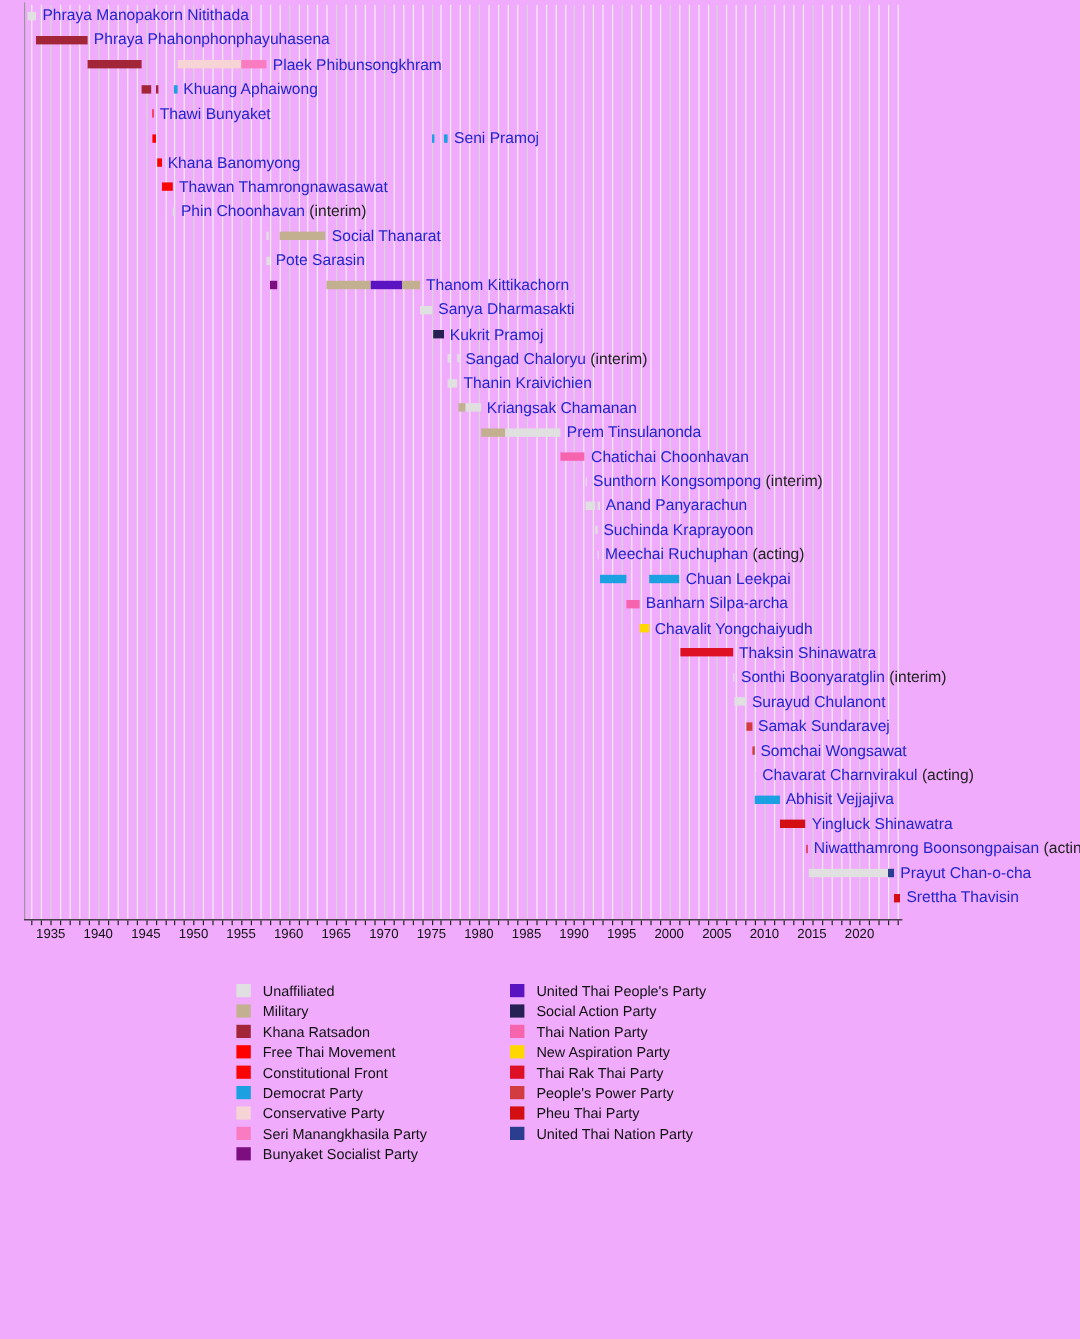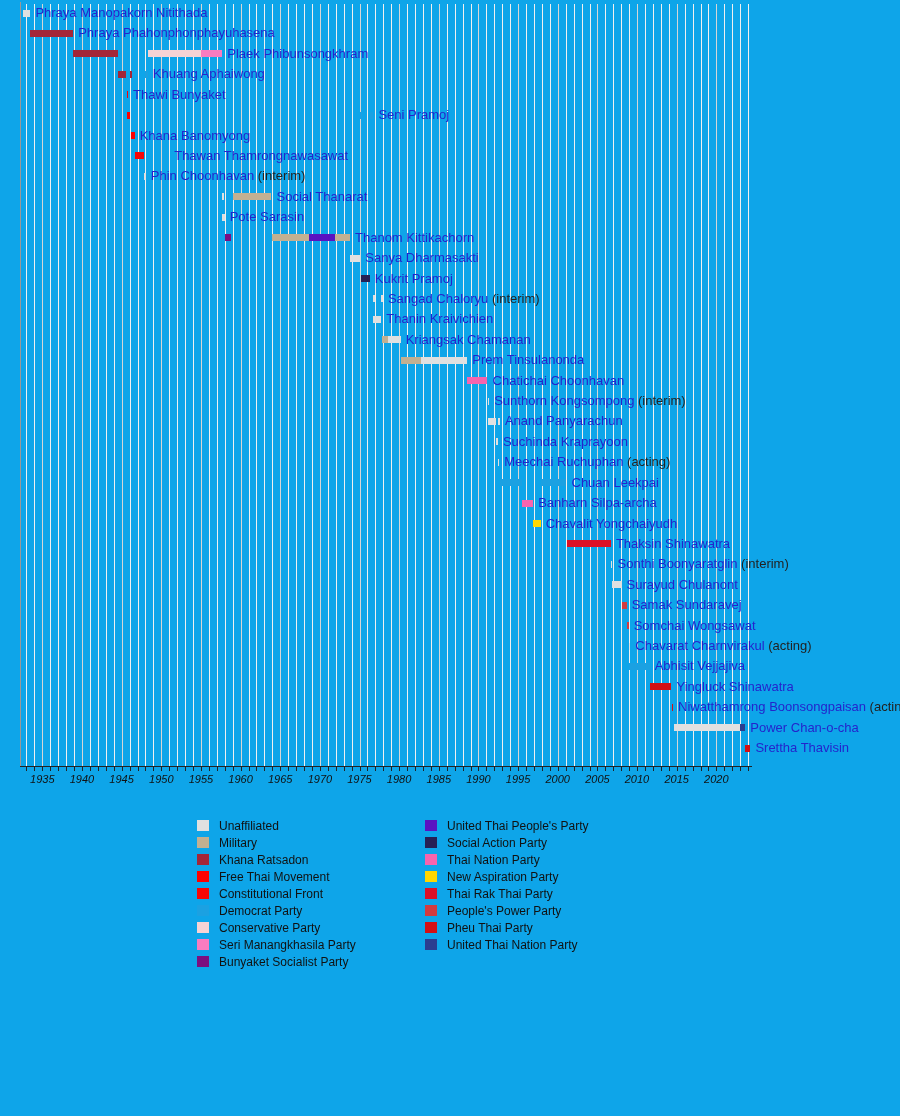--- a/index.html
+++ b/index.html
@@ -1,28 +1,28 @@
 <!DOCTYPE html>
 <html><head>
 <meta charset="utf-8">
 <style>
   html,body{margin:0;padding:0;background:#fff;}
   #canvas{
-    position:relative;width:900px;height:1116px;background:#0ea5e9;overflow:hidden;
+    position:relative;width:900px;height:1116px;background:#f0abfc;overflow:hidden;
     font-family:"Liberation Sans",sans-serif;
   }
   #plot{position:absolute;left:0;top:0;width:900px;height:770px;}
   .grid{position:absolute;top:4px;width:1px;height:762px;background:#f0f0f0;}
   .grid.major{background:#d6d6d6;}
   .spine{position:absolute;left:20px;top:2px;width:1px;height:764px;background:#999;}
   .axis-line{position:absolute;left:20px;top:766px;width:732px;height:1px;background:#222;}
   .axis-tick{position:absolute;top:767px;width:1px;height:4px;background:#222;}
   .axis-label{
     position:absolute;top:773px;width:40px;margin-left:-20px;text-align:center;
-    font-size:11px;color:#111;font-style:italic;
+    font-size:11px;color:#111;
   }
   .seg{position:absolute;height:7px;}
   .row-label{position:absolute;height:14px;line-height:14px;white-space:nowrap;font-size:13px;}
   .row-label .nm{color:#2424cc;}
   .row-label .note{color:#222;}
   #legend{position:absolute;left:0;top:812px;width:900px;height:170px;}
   .lg-item{position:absolute;height:14px;}
   .lg-sw{position:absolute;left:0;top:1px;width:12px;height:11px;}
   .lg-tx{position:absolute;left:22px;top:0;line-height:14px;font-size:12px;color:#111;white-space:nowrap;}
 </style>
@@ -138,21 +138,21 @@
       <div class="row-label" style="left: 152.8px; top: 67.3px;"><span class="nm">Khuang Aphaiwong</span></div>
       <div class="seg" title="" style="left: 126.5px; top: 91.2px; width: 1.6px; height: 7px; background: rgb(254, 0, 0);"></div>
       <div class="row-label" style="left: 133.1px; top: 87.7px;"><span class="nm">Thawi Bunyaket</span></div>
       <div class="seg" title="" style="left: 127.3px; top: 111.6px; width: 2.6px; height: 7px; background: rgb(254, 0, 0);"></div>
       <div class="seg" title="" style="left: 360.3px; top: 111.6px; width: 1.6px; height: 7px; background: rgb(27, 161, 226);"></div>
       <div class="seg" title="" style="left: 369.8px; top: 111.6px; width: 3.6px; height: 7px; background: rgb(27, 161, 226);"></div>
       <div class="row-label" style="left: 378.4px; top: 108.1px;"><span class="nm">Seni Pramoj</span></div>
       <div class="seg" title="" style="left: 131.1px; top: 132px; width: 3.6px; height: 7px; background: rgb(254, 0, 0);"></div>
       <div class="row-label" style="left: 139.7px; top: 128.5px;"><span class="nm">Khana Banomyong</span></div>
       <div class="seg" title="" style="left: 134.7px; top: 152.4px; width: 9.5px; height: 7px; background: rgb(249, 5, 5);"></div>
-      <div class="row-label" style="left: 149.2px; top: 148.9px; margin-left: 25px;"><span class="nm">Thawan Thamrongnawasawat</span></div>
+      <div class="row-label" style="left: 149.2px; top: 148.9px;"><span class="nm">Thawan Thamrongnawasawat</span></div>
       <div class="seg" title="" style="left: 144.2px; top: 172.9px; width: 1.6px; height: 7px; background: rgb(224, 224, 224);"></div>
       <div class="row-label" style="left: 150.8px; top: 169.4px;"><span class="nm">Phin Choonhavan</span><span class="note"> (interim)</span></div>
       <div class="seg" title="" style="left: 222.3px; top: 193.3px; width: 1.6px; height: 7px; background: rgb(224, 224, 224);"></div>
       <div class="seg" title="" style="left: 233.4px; top: 193.3px; width: 38.1px; height: 7px; background: rgb(195, 176, 145);"></div>
       <div class="row-label" style="left: 276.5px; top: 189.8px;"><span class="nm">Social Thanarat</span></div>
       <div class="seg" title="" style="left: 222.3px; top: 213.7px; width: 2.4px; height: 7px; background: rgb(224, 224, 224);"></div>
       <div class="row-label" style="left: 229.7px; top: 210.2px;"><span class="nm">Pote Sarasin</span></div>
       <div class="seg" title="" style="left: 224.7px; top: 234.1px; width: 6.3px; height: 7px; background: rgb(125, 14, 128);"></div>
       <div class="seg" title="" style="left: 271.5px; top: 234.1px; width: 37.3px; height: 7px; background: rgb(195, 176, 145);"></div>
       <div class="seg" title="" style="left: 308.7px; top: 234.1px; width: 26.2px; height: 7px; background: rgb(90, 19, 193);"></div>
@@ -204,21 +204,21 @@
       <div class="seg" title="" style="left: 628.7px; top: 642.5px; width: 1.6px; height: 7px; background: rgb(224, 224, 224);"></div>
       <div class="row-label" style="left: 635.3px; top: 639px;"><span class="nm">Chavarat Charnvirakul</span><span class="note"> (acting)</span></div>
       <div class="seg" title="" style="left: 628.9px; top: 662.9px; width: 20.9px; height: 7px; background: rgb(27, 161, 226);"></div>
       <div class="row-label" style="left: 654.7px; top: 659.4px;"><span class="nm">Abhisit Vejjajiva</span></div>
       <div class="seg" title="" style="left: 649.7px; top: 683.4px; width: 21.8px; height: 7px; background: rgb(212, 15, 20);"></div>
       <div class="row-label" style="left: 676.5px; top: 679.9px;"><span class="nm">Yingluck Shinawatra</span></div>
       <div class="seg" title="" style="left: 671.5px; top: 703.8px; width: 1.6px; height: 7px; background: rgb(212, 15, 20);"></div>
       <div class="row-label" style="left: 678.1px; top: 700.3px;"><span class="nm">Niwatthamrong Boonsongpaisan</span><span class="note"> (acting)</span></div>
       <div class="seg" title="" style="left: 673.9px; top: 724.2px; width: 66.2px; height: 7px; background: rgb(224, 224, 224);"></div>
       <div class="seg" title="" style="left: 740.1px; top: 724.2px; width: 5.2px; height: 7px; background: rgb(43, 61, 143);"></div>
-      <div class="row-label" style="left: 750.3px; top: 720.7px;"><span class="nm">Power Chan-o-cha</span></div>
+      <div class="row-label" style="left: 750.3px; top: 720.7px;"><span class="nm">Prayut Chan-o-cha</span></div>
       <div class="seg" title="" style="left: 745.3px; top: 744.6px; width: 5.2px; height: 7px; background: rgb(212, 15, 20);"></div>
       <div class="row-label" style="left: 755.4px; top: 741.1px;"><span class="nm">Srettha Thavisin</span></div>
     </div>
   <div class="axis-line"></div>
   <div id="axis-labels">
       <div class="axis-tick" style="left: 26.4px;"></div>
       <div class="axis-tick" style="left: 34.4px;"></div>
       <div class="axis-tick" style="left: 42.3px;"></div>
       <div class="axis-tick" style="left: 50.2px;"></div>
       <div class="axis-tick" style="left: 58.2px;"></div>

